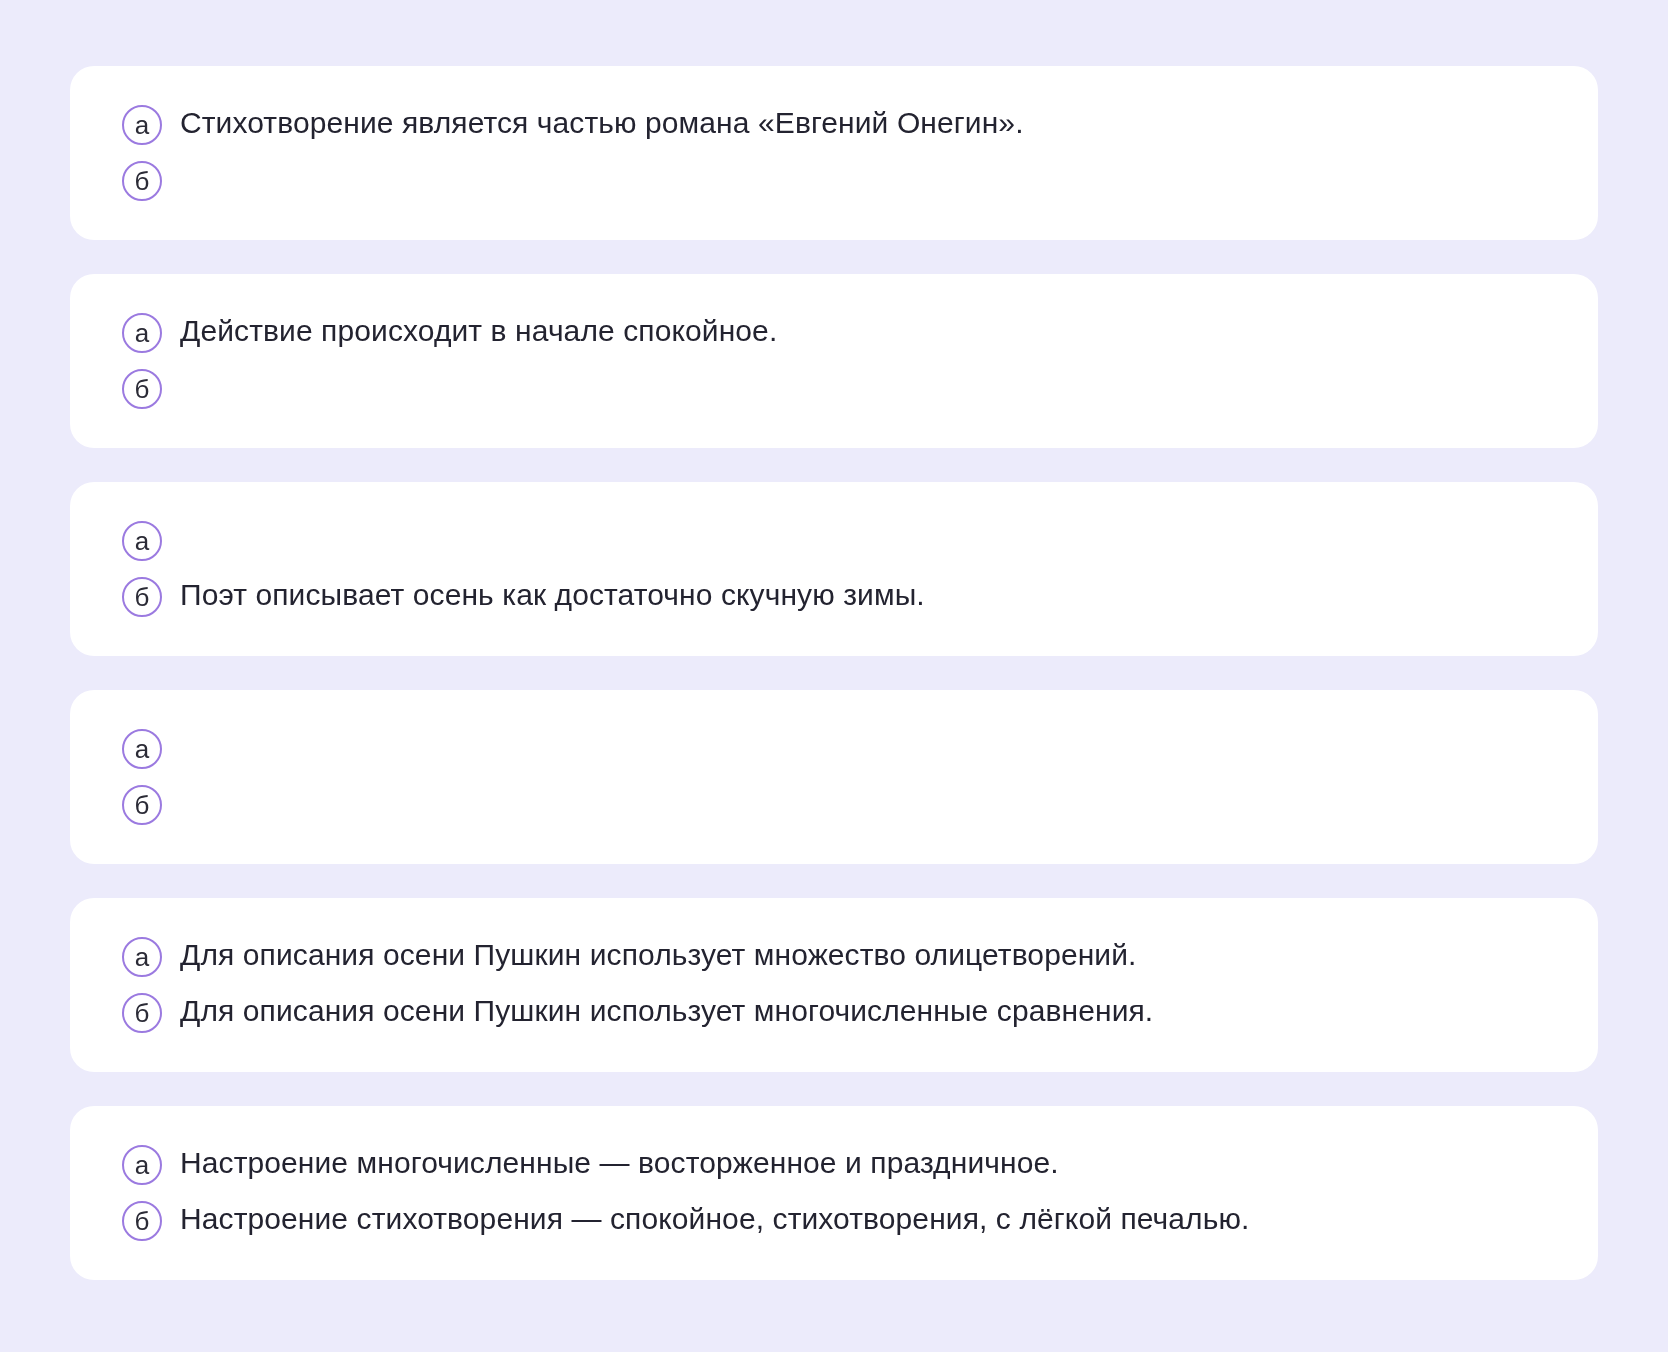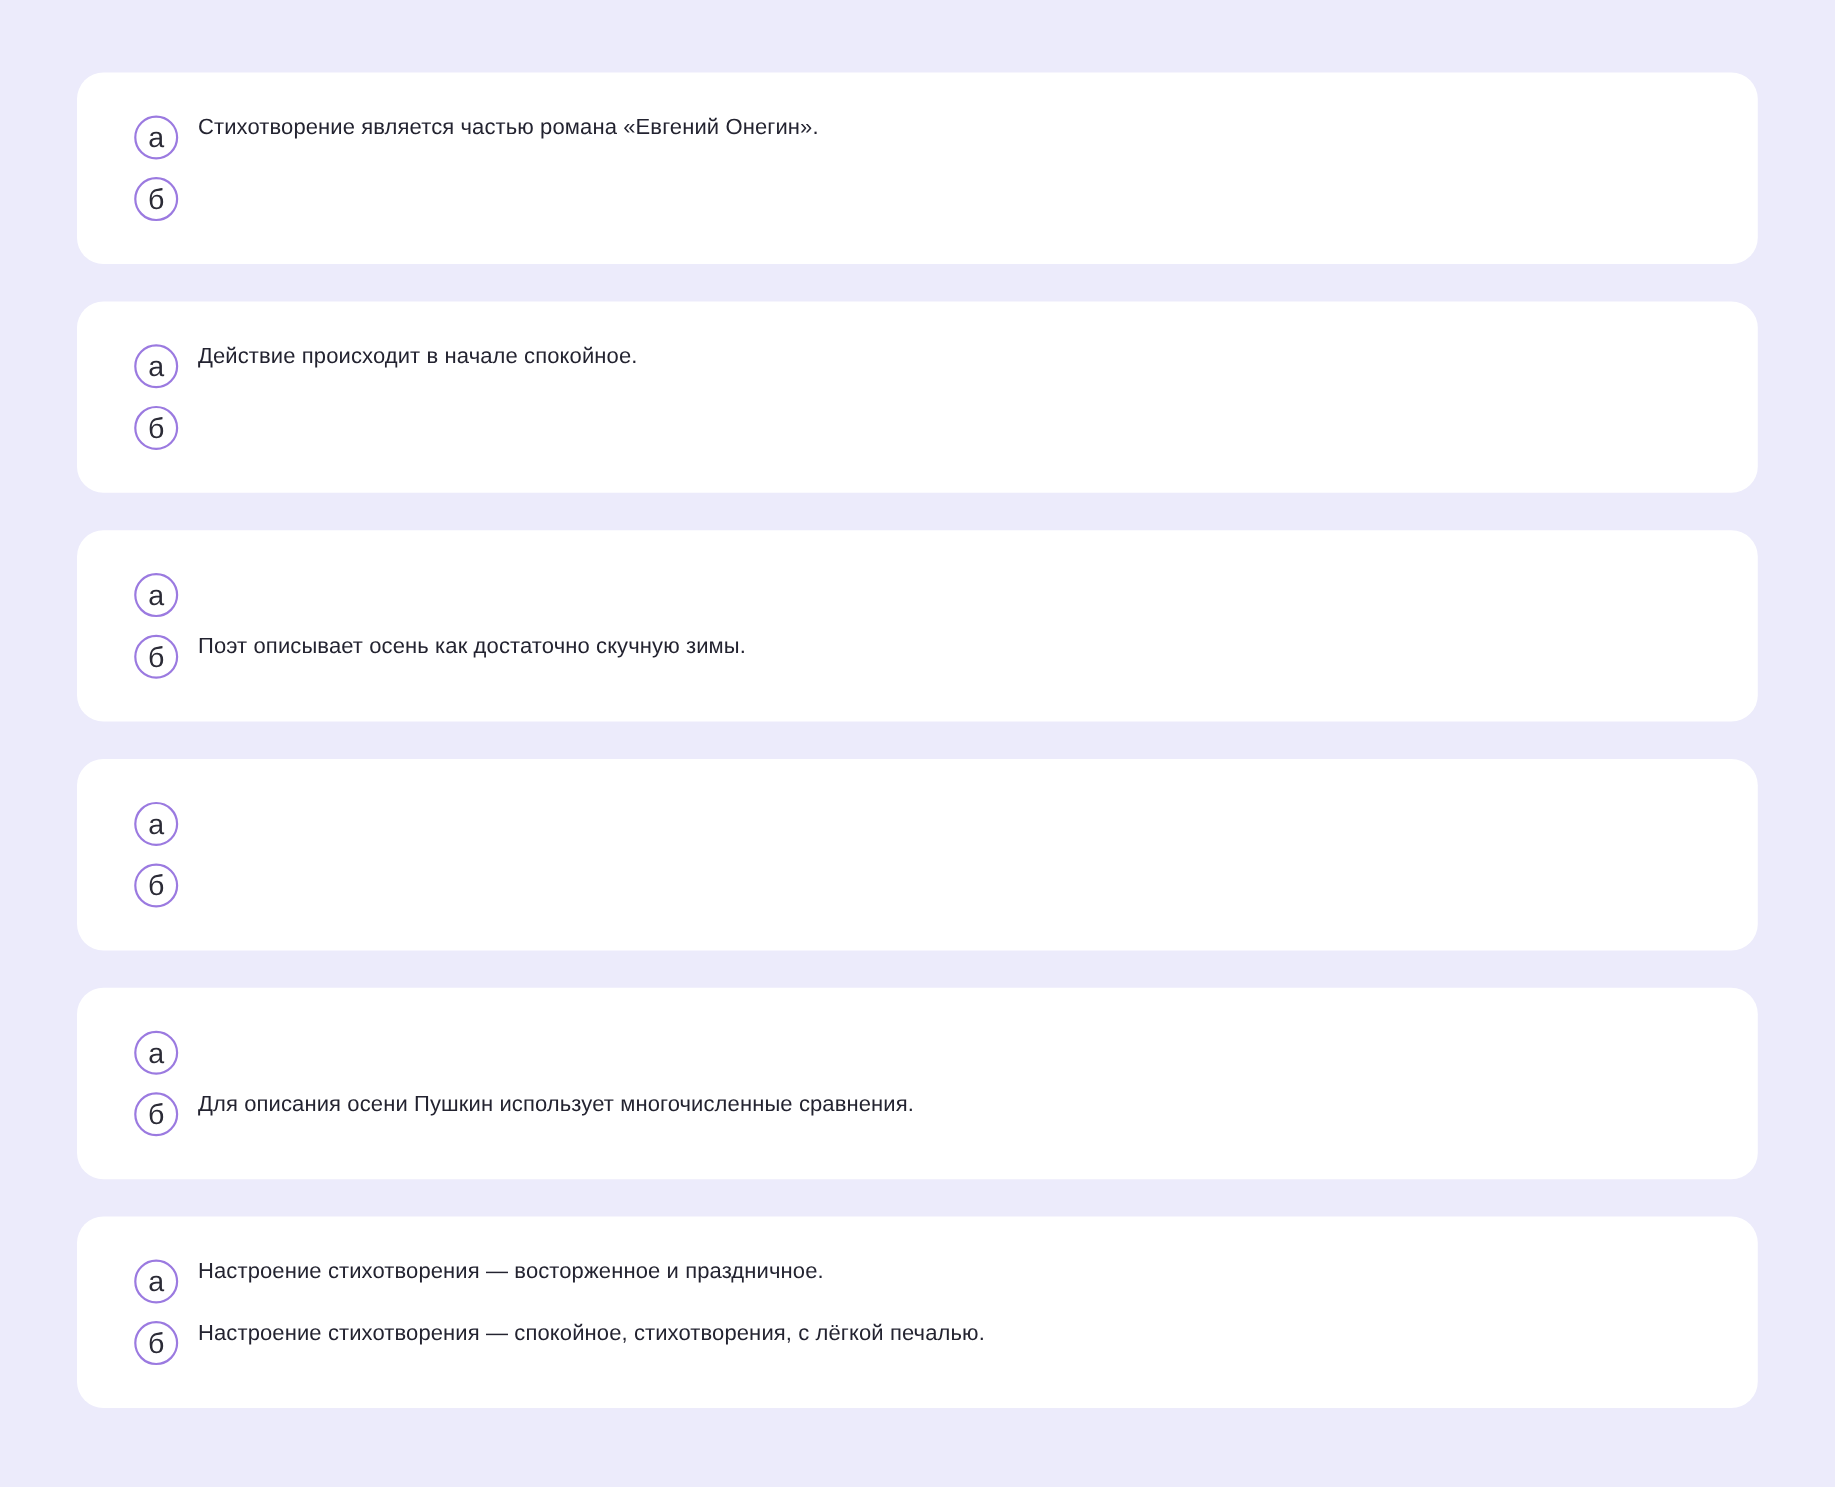--- a/index.html
+++ b/index.html
@@ -44,21 +44,21 @@
     align-items: center;
     justify-content: center;
     font-size: 26px;
     line-height: 1;
     box-sizing: border-box;
     margin-top: 2px;
     background: #ffffff;
     user-select: none;
   }
   .option-text {
-    font-size: 20px;
+    font-size: 30px;
     line-height: 1.32;
     color: #232330;
     letter-spacing: 0.1px;
   }
 </style>
 </head>
 <body>
 
 <div class="quiz-wrap">
 
@@ -97,31 +97,32 @@
       <span class="option-marker">а</span>
     </div>
     <div class="option-row">
       <span class="option-marker">б</span>
     </div>
   </div>
 
   <div class="quiz-card">
     <div class="option-row">
       <span class="option-marker">а</span>
+      <span class="option-text">Для описания осени Пушкин использует множество олицетворений.</span>
     </div>
     <div class="option-row">
       <span class="option-marker">б</span>
       <span class="option-text">Для описания осени Пушкин использует многочисленные сравнения.</span>
     </div>
   </div>
 
   <div class="quiz-card">
     <div class="option-row">
       <span class="option-marker">а</span>
-      <span class="option-text">Настроение стихотворения —  восторженное и праздничное.</span>
+      <span class="option-text">Настроение многочисленные —  восторженное и праздничное.</span>
     </div>
     <div class="option-row">
       <span class="option-marker">б</span>
       <span class="option-text">Настроение стихотворения — спокойное, стихотворения, с лёгкой печалью.</span>
     </div>
   </div>
 
 </div>
 
 </body></html>

